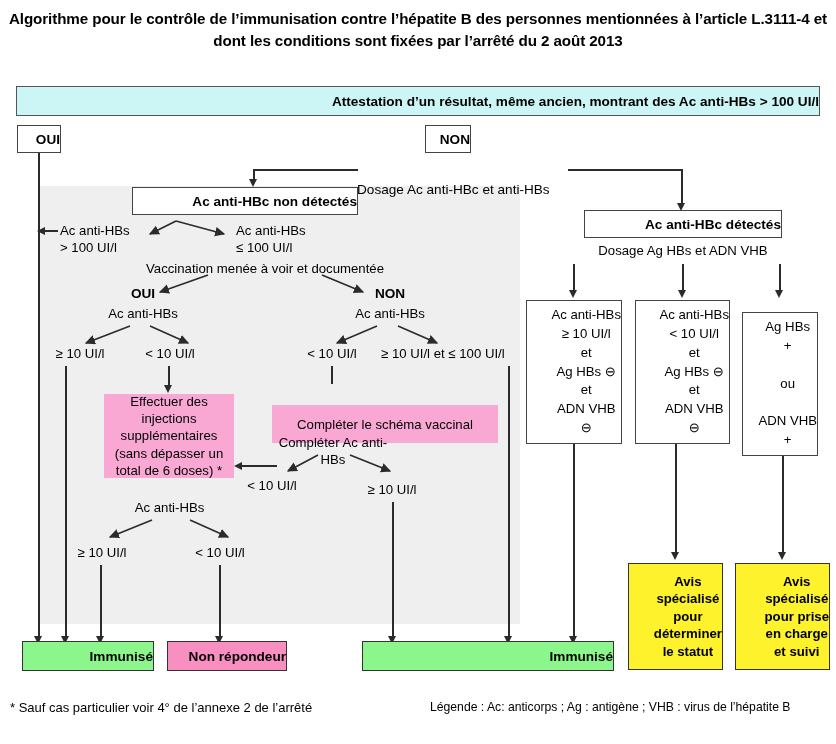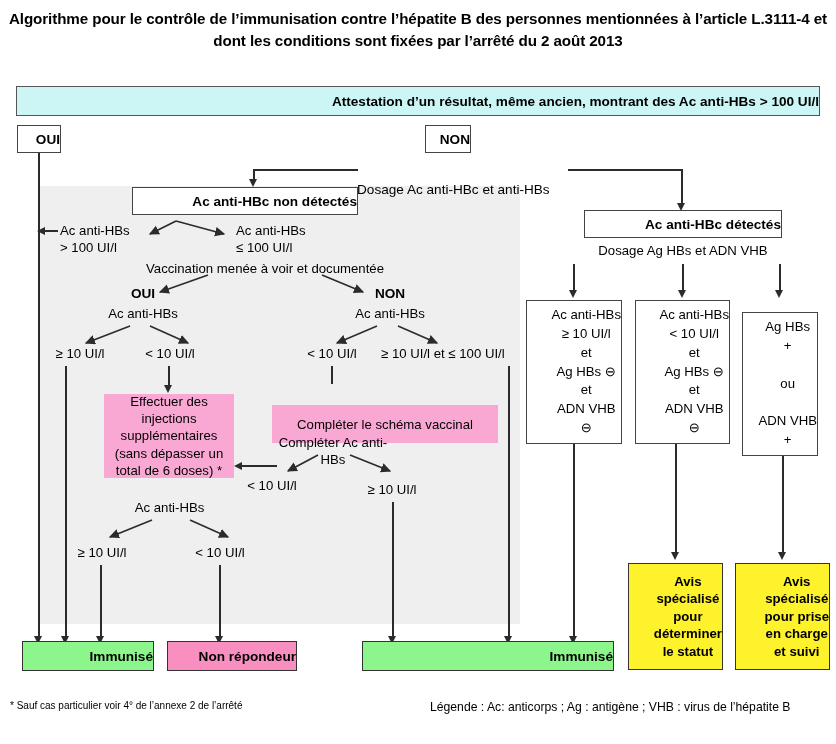--- a/index.html
+++ b/index.html
@@ -91,21 +91,21 @@
   }
   .arrow-left {
     border-top: 4.5px solid transparent;
     border-bottom: 4.5px solid transparent;
     border-right: 8px solid #2b2b2b;
   }
   
   .diag { position: absolute; z-index: 2; overflow: visible; }
 
   
-  #footnote { left: 10px; top: 700px; font-size: 10px; }
+  #footnote { left: 10px; top: 700px; font-size: 13px; }
   #legend   { left: 430px; top: 700px; font-size: 12.2px; }
 </style>
 </head>
 <body>
 
 <div id="page">
 
   <div class="abs txt" id="title">Algorithme pour le contrôle de l’immunisation contre l’hépatite B des personnes mentionnées à l’article L.3111-4 et dont les conditions sont fixées par l’arrêté du 2 août 2013</div>
 
   <div class="abs gray-panel" style="left:40px; top:186px; width:480px; height:438px;"></div>
@@ -293,21 +293,21 @@
   <div class="abs vline" style="left:675px; top:444px; height:112px;"></div>
   <div class="abs arrow-down" style="left:671px; top:552px;"></div>
 
   <div class="abs vline" style="left:782px; top:444px; height:112px;"></div>
   <div class="abs arrow-down" style="left:778px; top:552px;"></div>
 
   <div class="abs box box-green" style="left:22px; top:641px; width:132px; height:30px;">
     <span class="t135 bold">Immunisé</span>
   </div>
 
-  <div class="abs box box-pink" style="left:167px; top:641px; width:130px; height:30px;">
+  <div class="abs box box-pink" style="left:167px; top:641px; width:120px; height:30px;">
     <span class="t135 bold">Non répondeur</span>
   </div>
 
   <div class="abs box box-green" style="left:362px; top:641px; width:252px; height:30px;">
     <span class="t135 bold">Immunisé</span>
   </div>
 
   <div class="abs box box-yellow" style="left:628px; top:563px; width:95px; height:107px;">
     <span class="t13 bold center" style="line-height:1.32; white-space:pre-line;">Avis
 spécialisé

